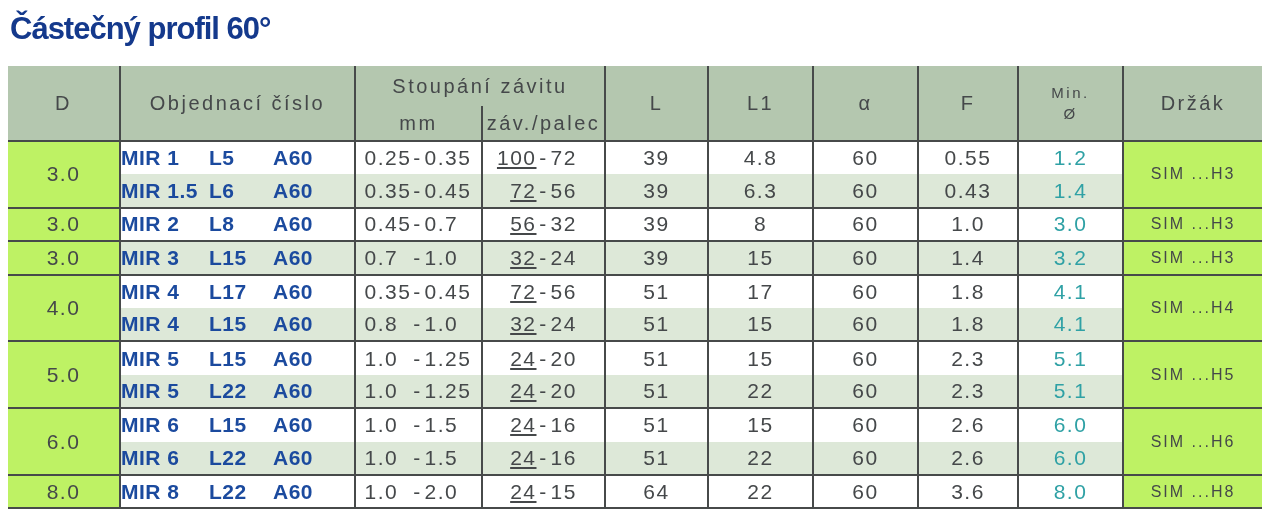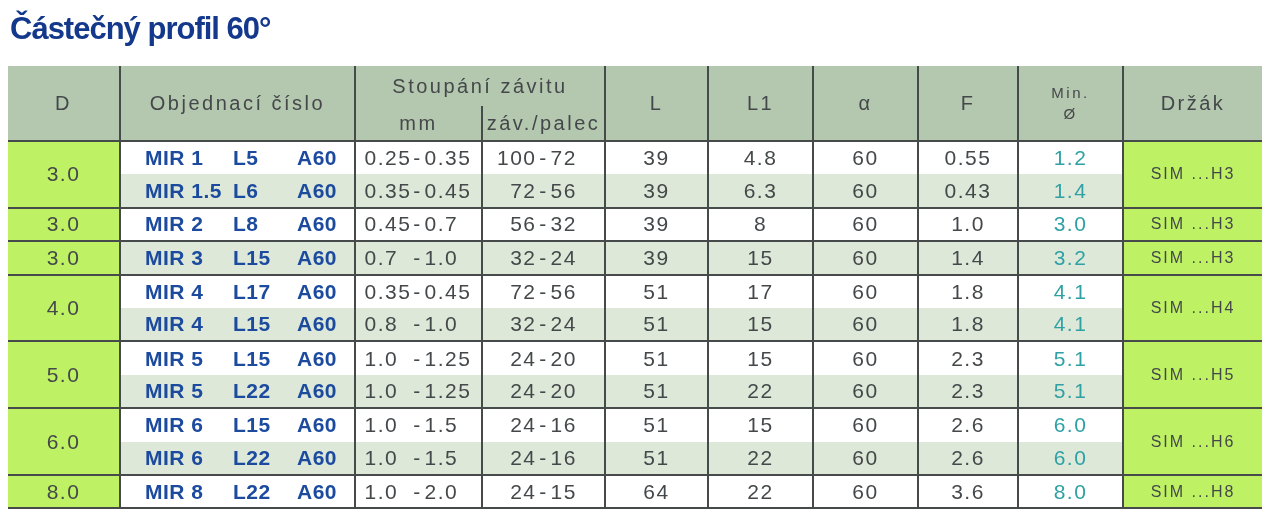--- a/index.html
+++ b/index.html
@@ -37,34 +37,34 @@
   td{
     font-size:21px;letter-spacing:1.5px;text-align:center;vertical-align:middle;
     padding:0;color:var(--ink);background:#fff;
   }
   .vl{border-left:2px solid var(--line);}
   .hb{border-bottom:2px solid var(--line);}
   tr.gstart td{border-top:2px solid var(--line);}
   tr.alt td:not(.ns){background:var(--stripe-green);}
   td.ns{background:#bef264;}
   
-  td.ocell{padding-left:24px;}
+  td.ocell{}
   .orow{display:flex;align-items:center;justify-content:flex-start;}
   .orow span{display:inline-block;text-align:left;font-weight:bold;
     color:var(--order-blue);font-size:21px;letter-spacing:0.5px;}
   .omir{width:88px;}
   .ol{width:64px;}
   .oa{width:55px;}
   
   .rrow{display:flex;align-items:flex-start;justify-content:center;}
   .rrow span{display:inline-block;}
   .mmcell .rfrom{width:46px;text-align:left;}
   .mmcell .rdash{width:14px;text-align:center;}
   .mmcell .rto{width:48px;text-align:left;}
-  .tpicell .rfrom{width:47px;text-align:right;}
+  .tpicell .rfrom{width:47px;text-align:right;text-decoration:underline;}
   .tpicell .rdash{width:14px;text-align:center;}
   .tpicell .rto{width:47px;text-align:left;}
   td.mincell{color:var(--teal);}
   td.hcell{letter-spacing:2px;font-size:16px;}
   .min-th{line-height:21px;font-size:15px;}
 </style>
 </head>
 <body>
 
 <h1 class="page-title">Částečný profil 60°</h1>

